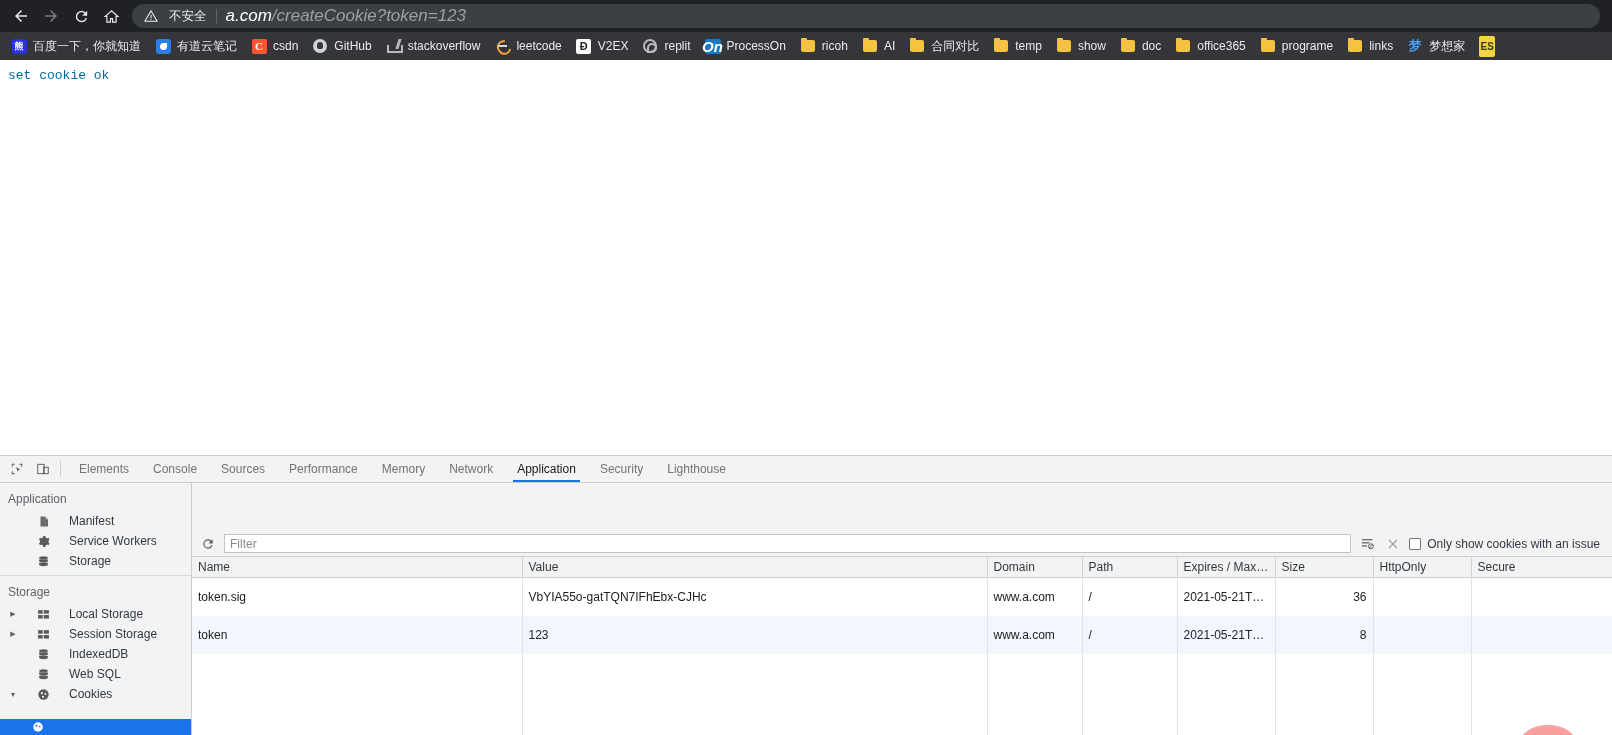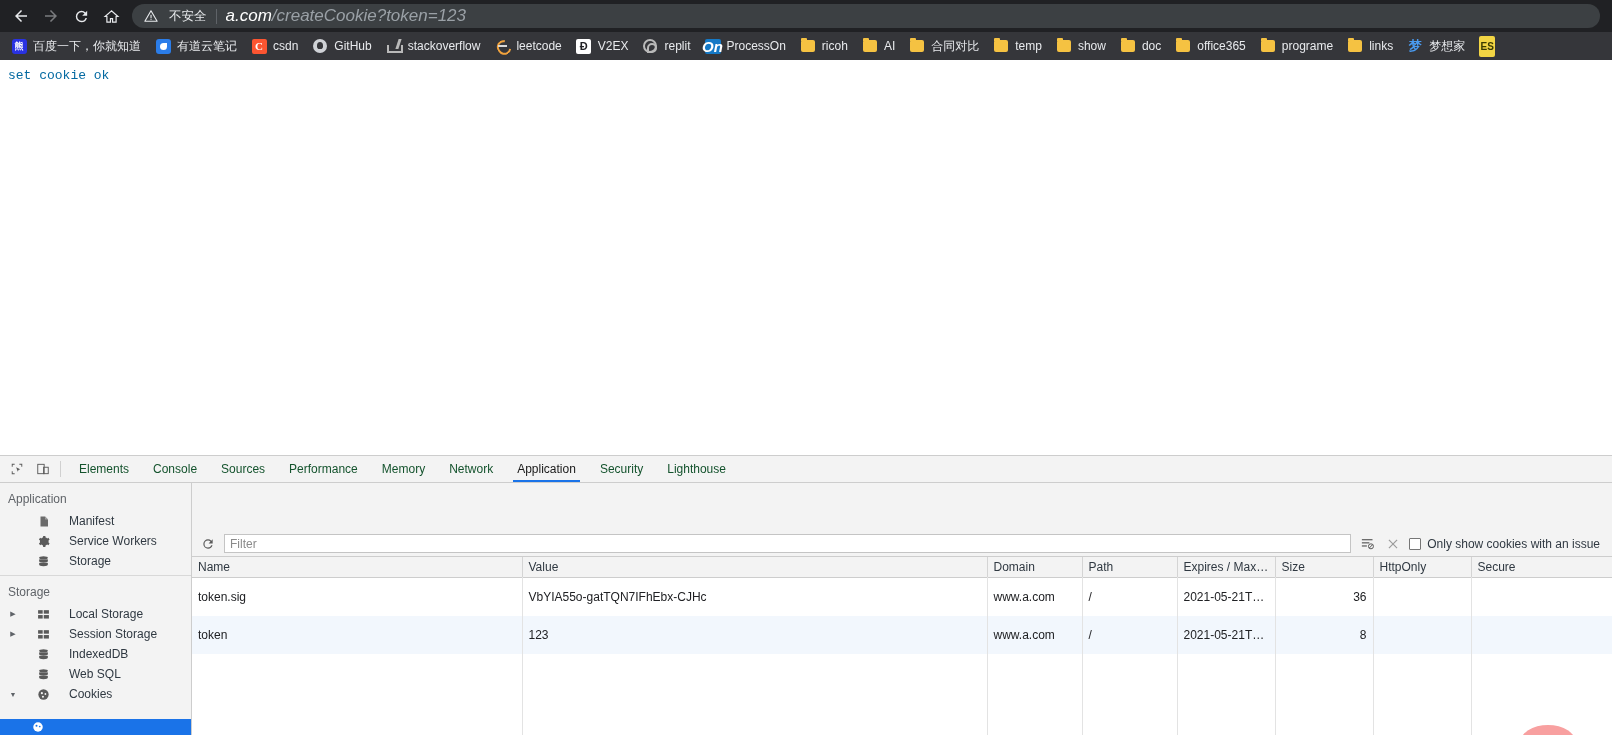--- a/index.html
+++ b/index.html
@@ -288,21 +288,21 @@
   }
   .dt-vsep {
     width: 1px;
     background: #d0d0d0;
     margin: 5px 6px 5px 4px;
   }
   .dt-tab {
     display: flex; align-items: center;
     padding: 0 12px;
     font-size: 12px;
-    color: #14532d;
+    color: #737373;
     position: relative;
     white-space: nowrap;
   }
   .dt-tab.active { color: #1a1a1a; }
   .dt-tab.active::after {
     content: "";
     position: absolute;
     left: 8px; right: 8px; bottom: 0;
     height: 2px;
     background: #1a73e8;

